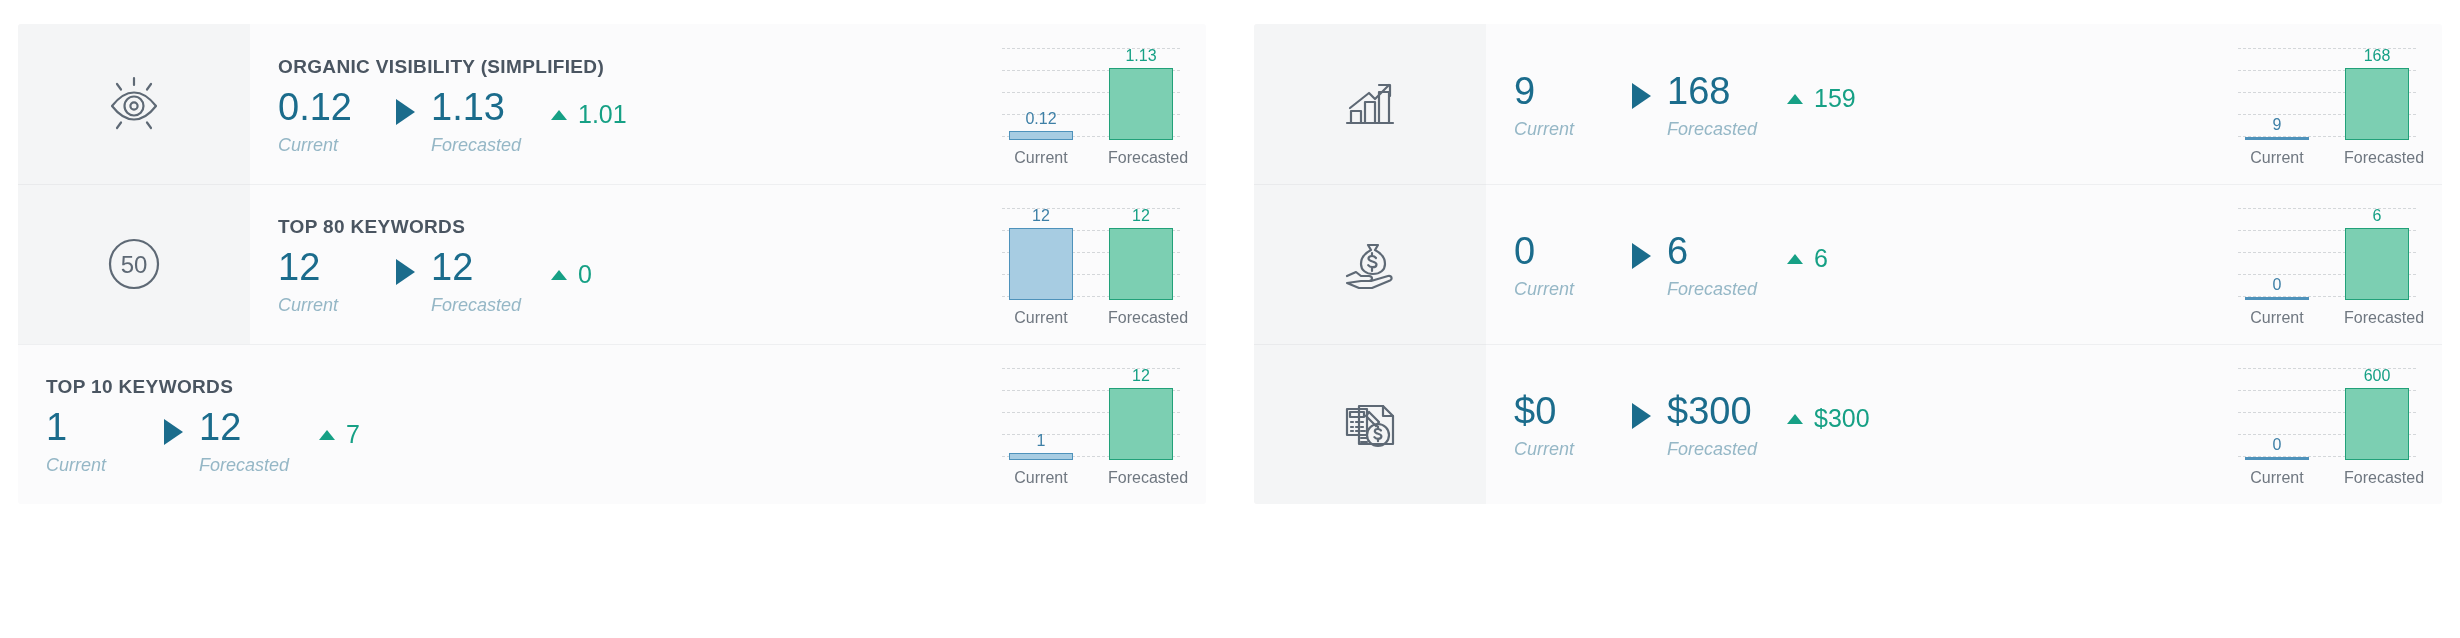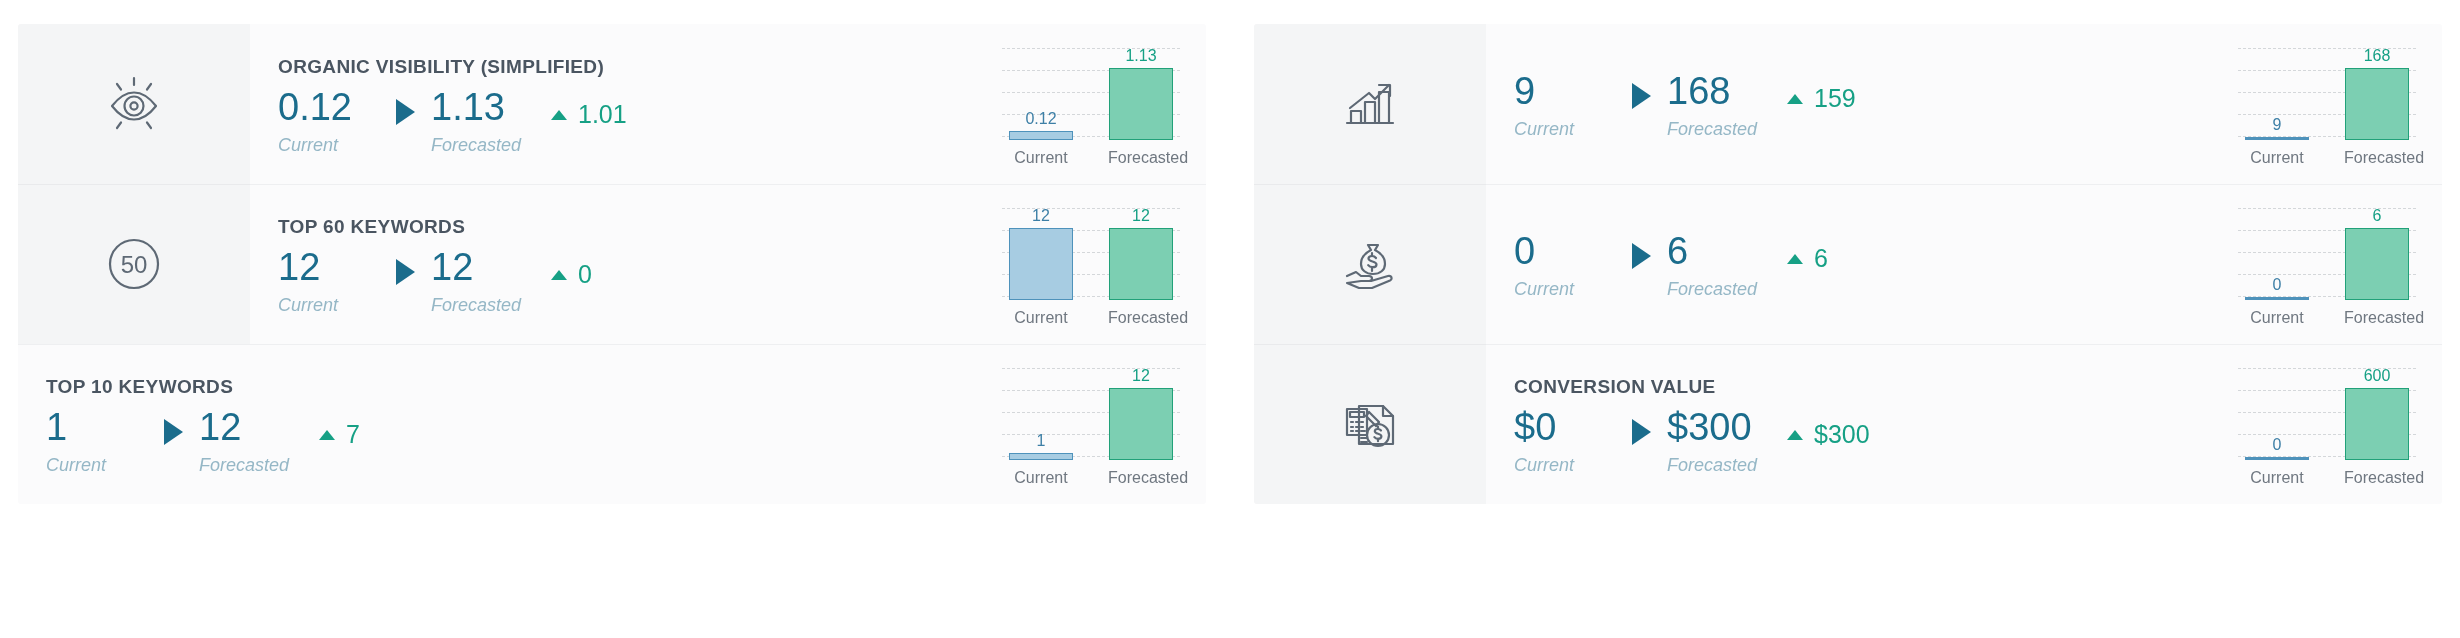--- a/index.html
+++ b/index.html
@@ -264,21 +264,21 @@
     <div class="icon-pane">
       <span>
               <svg width="62" height="62" viewBox="0 0 62 62" fill="none" stroke="#5e6975" stroke-width="2.2">
       <circle cx="31" cy="31" r="24"></circle>
       <text x="31" y="40" font-family="Liberation Sans, sans-serif" font-size="24" fill="#5e6975" stroke="none" text-anchor="middle">50</text>
     </svg>
             </span>
     </div>
     <div class="card-body">
       <div class="metrics">
-        <div class="metric-title">TOP 60 KEYWORDS</div>
+        <div class="metric-title">TOP 80 KEYWORDS</div>
         <div class="metric-row">
           <div class="stat current">
             <div class="stat-value">12</div>
             <div class="stat-label">Current</div>
           </div>
           <div class="arrow-sep"></div>
           <div class="stat forecast">
             <div class="stat-value">12</div>
             <div class="stat-label">Forecasted</div>
           </div>
@@ -483,21 +483,20 @@
       <path d="M12 29h2M17 29h2M22 29h2M12 34h2M17 34h2M22 34h2M12 38h2M17 38h2M22 38h4"></path>
       <circle cx="39" cy="42" r="11"></circle>
       <path d="M42 37.5c-.8-1-2-1.5-3.2-1.5-1.7 0-3 .9-3 2.3 0 3.1 6.6 1.9 6.6 5 0 1.6-1.5 2.5-3.4 2.5-1.5 0-2.8-.6-3.6-1.7"></path>
       <path d="M39 33.5v2.5M39 45.8v2.4"></path>
       <path d="M22 45h6M22 49h6"></path>
     </svg>
             </span>
     </div>
     <div class="card-body">
       <div class="metrics">
-        <div class="metric-title">CONVERSION VALUE</div>
         <div class="metric-row">
           <div class="stat current">
             <div class="stat-value">$0</div>
             <div class="stat-label">Current</div>
           </div>
           <div class="arrow-sep"></div>
           <div class="stat forecast">
             <div class="stat-value">$300</div>
             <div class="stat-label">Forecasted</div>
           </div>

